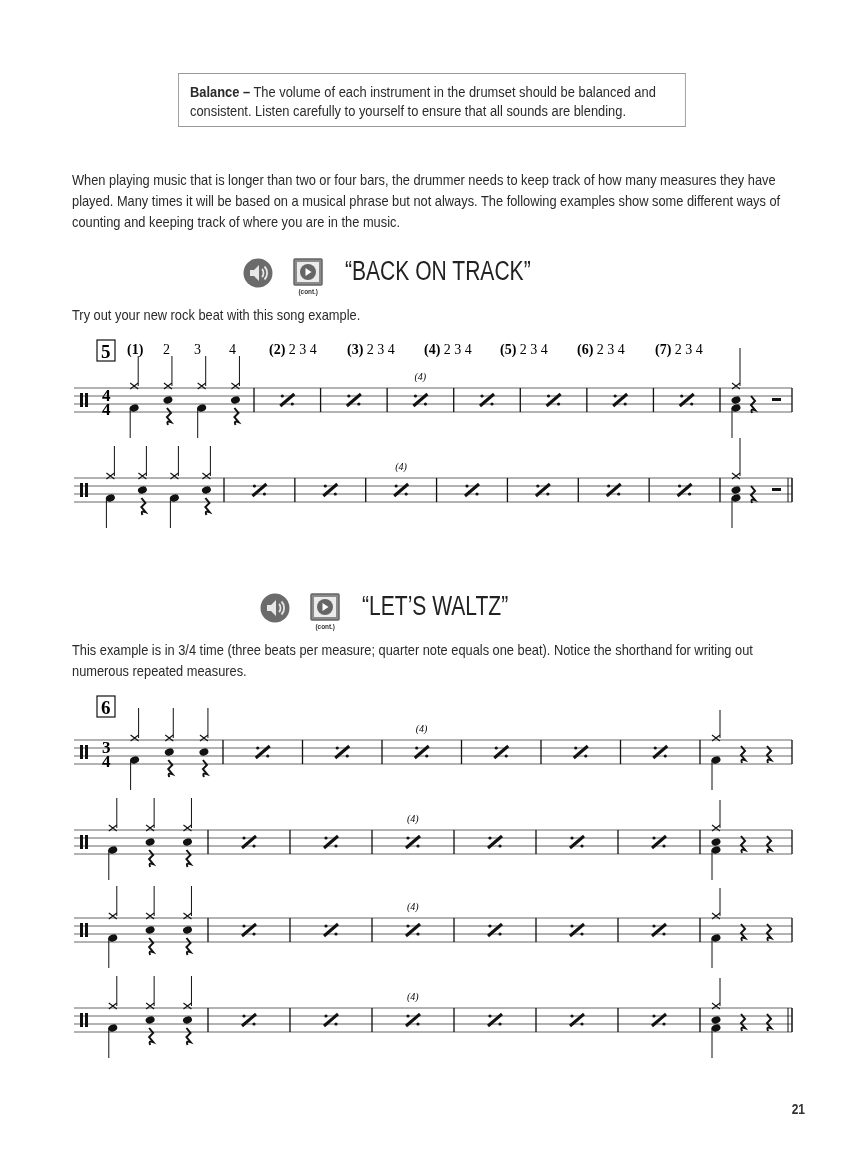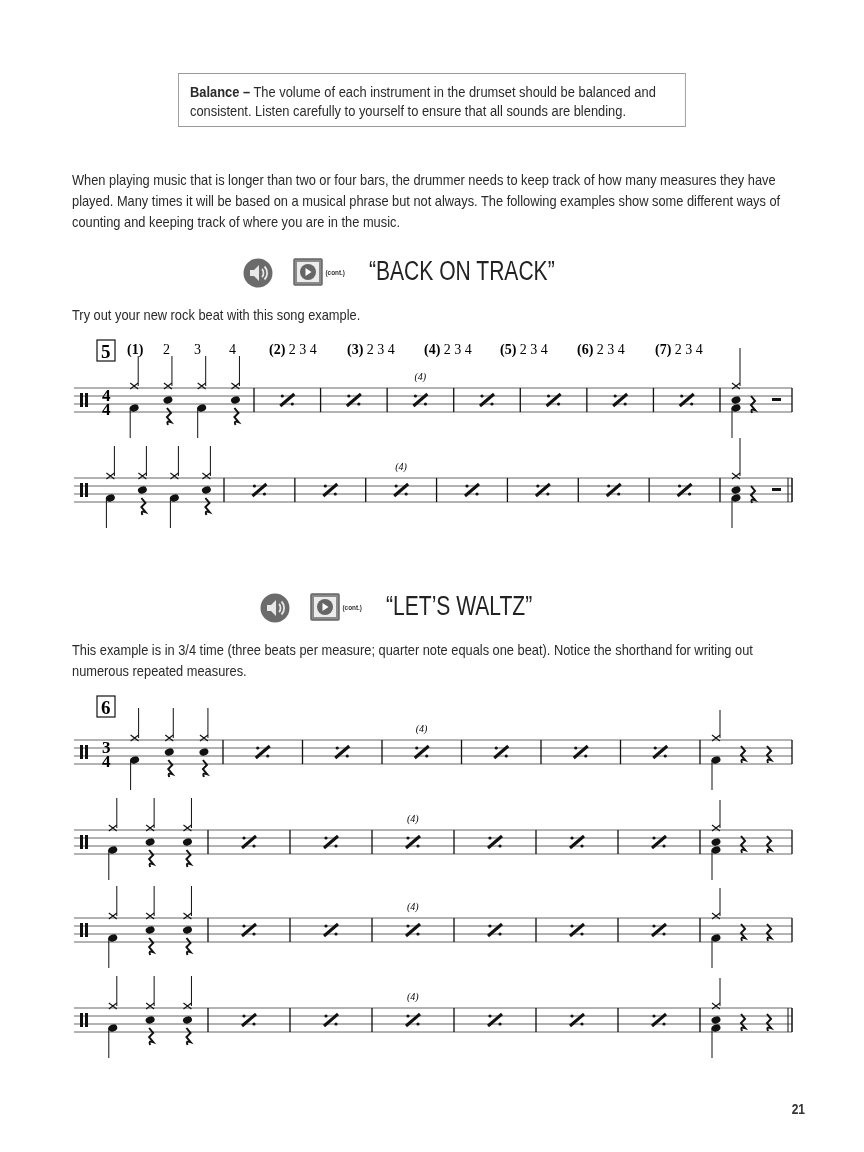--- a/index.html
+++ b/index.html
@@ -2,21 +2,21 @@
 <html><head>
 <meta charset="utf-8">
 <style>
   html,body{margin:0;padding:0;background:#fff;}
   body{width:864px;height:1152px;position:relative;overflow:hidden;font-family:"Liberation Sans",sans-serif;color:#222;}
   .callout{position:absolute;left:178px;top:73px;width:508px;height:54px;border:1.5px solid #9a9a9a;box-sizing:border-box;padding:9px 12px 0 12px;font-size:14px;line-height:19px;color:#2a2a2a;transform:scaleX(0.92);transform-origin:left top;width:552px;}
   .callout b{font-weight:bold;}
   .para{position:absolute;left:72px;width:800px;font-size:14.2px;line-height:21px;color:#2a2a2a;transform:scaleX(0.904);transform-origin:left top;}
   .song-head{position:absolute;display:flex;align-items:flex-start;}
   .audio-icon{width:30px;height:30px;}
-  .video-wrap{margin-left:20px;display:flex;flex-direction:row;align-items:center;}
+  .video-wrap{margin-left:20px;display:flex;flex-direction:column;align-items:center;}
   .video-icon{width:30px;height:28px;}
   .cont{font-size:8px;font-weight:bold;color:#333;margin-top:1px;transform:scaleX(0.8);}
   .song-title{margin-left:22px;font-size:27px;letter-spacing:0;color:#222;font-family:"Liberation Sans",sans-serif;transform:scaleX(0.78);transform-origin:left center;white-space:nowrap;margin-top:-2px;}
   .score{position:absolute;left:0;top:0;}
   .page-num{position:absolute;left:790px;top:1100px;font-size:15px;font-weight:bold;color:#333;transform:scaleX(0.8);}
   svg text{font-family:"Liberation Serif",serif;}
 </style>
 </head>
 <body>
 

